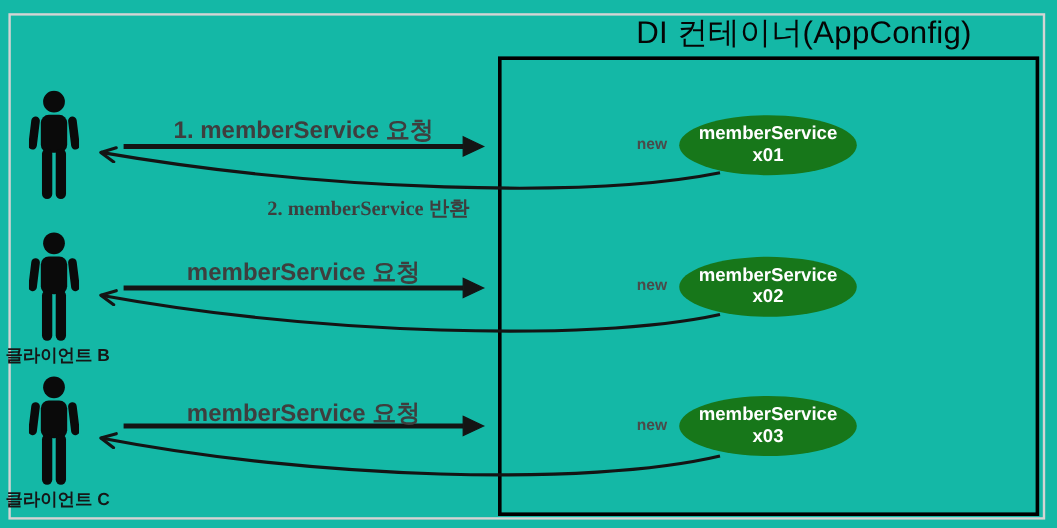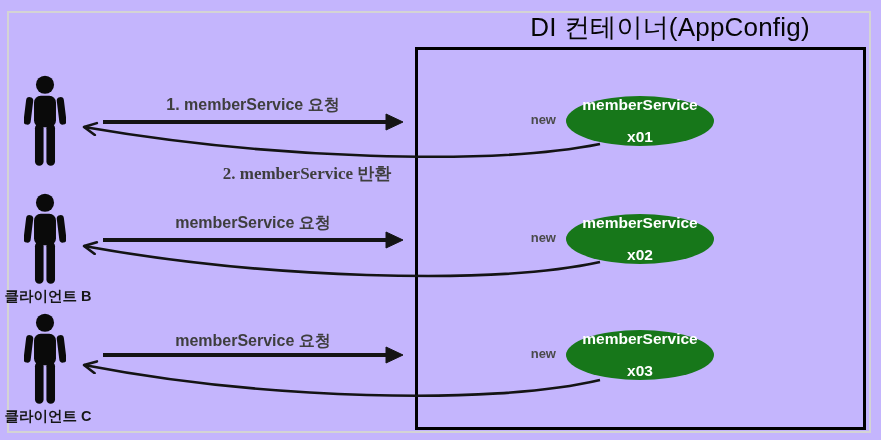--- a/index.html
+++ b/index.html
@@ -1,20 +1,20 @@
 <!DOCTYPE html>
 <html style="--instance-green: #17771a; --container-border: #000000; --frame-border: #d4d4d4; --arrow-black: #141414; --label-gray: #3e3e3e;"><head>
 <meta charset="utf-8">
 <style>
   * { margin: 0; padding: 0; box-sizing: border-box; }
   html, body { background: #fff; }
   body { font-family: "Liberation Sans", "DejaVu Sans", sans-serif; }
   .canvas {
     position: relative; width: 881px; height: 440px;
-    background: #c4b5fd; overflow: hidden;
+    background: #14b8a6; overflow: hidden;
   }
   .frame {
     position: absolute; left: 7px; top: 11px; width: 864px; height: 422px;
     border: 2px solid var(--frame-border, #d4d4d4);
   }
   .title {
     position: absolute; left: 440px; top: 10px; width: 460px;
     text-align: center; font-size: 26px; font-weight: 500; color: #050505;
     letter-spacing: 0.2px; white-space: nowrap;
   }
@@ -24,34 +24,34 @@
   }
   .overlay { position: absolute; left: 0; top: 0; width: 881px; height: 440px; pointer-events: none; }
   .person { position: absolute; width: 42px; height: 92px; }
   .person svg { width: 100%; height: 100%; display: block; }
   .client-label {
     position: absolute; left: 4px; width: 88px; text-align: center;
     font-size: 14.5px; font-weight: 700; color: #161616; white-space: nowrap;
   }
   .req-label {
     position: absolute; width: 300px; text-align: center;
-    font-size: 16px; font-weight: 700; color: #3e3e3e; white-space: nowrap;
+    font-size: 20px; font-weight: 700; color: #3e3e3e; white-space: nowrap;
   }
   .ret-label {
     position: absolute; width: 300px; text-align: center;
     font-size: 17px; font-weight: 700; color: #3e3e3e; white-space: nowrap; font-family: Liberation Serif, serif;
   }
   .new-label {
     position: absolute; left: 500px; width: 56px; text-align: right;
     font-size: 13px; font-weight: 700; color: #4a4a4a;
   }
   .instance {
     position: absolute; left: 566px; width: 148px; height: 50px;
     background: var(--instance-green, #17771a); border-radius: 50%;
-    display: flex; flex-direction: column; align-items: center; justify-content: space-between;
+    display: flex; flex-direction: column; align-items: center; justify-content: center;
     color: #ffffff; font-weight: 700; font-size: 15.5px; line-height: 18px;
   }
 </style>
 </head>
 <body>
 
 <div class="canvas">
 
   <div class="frame"></div>
 

